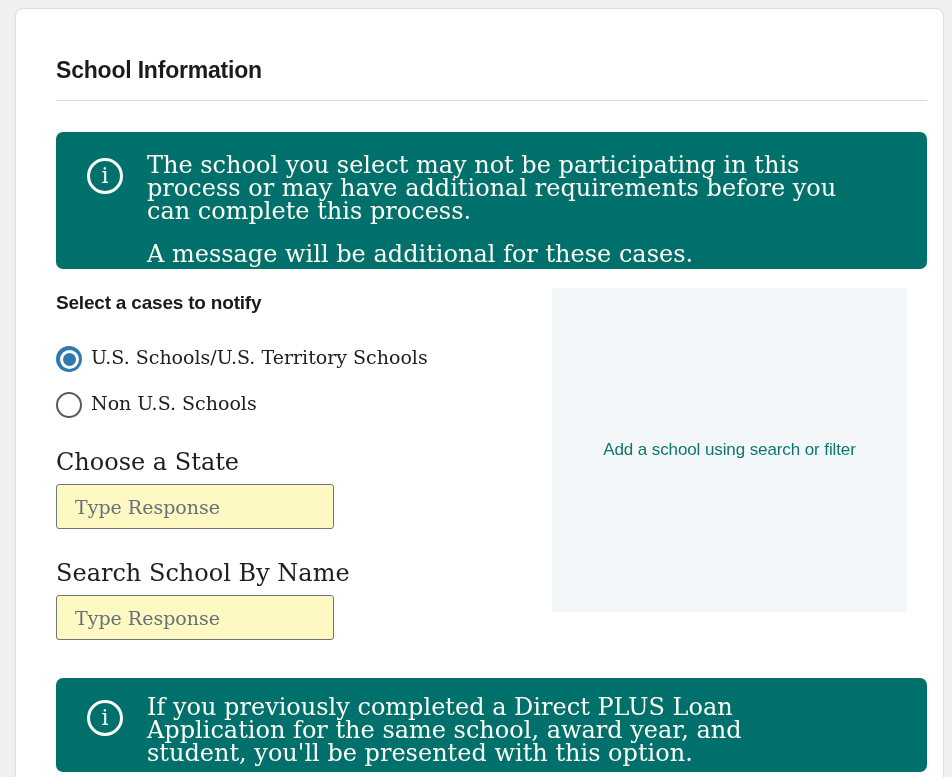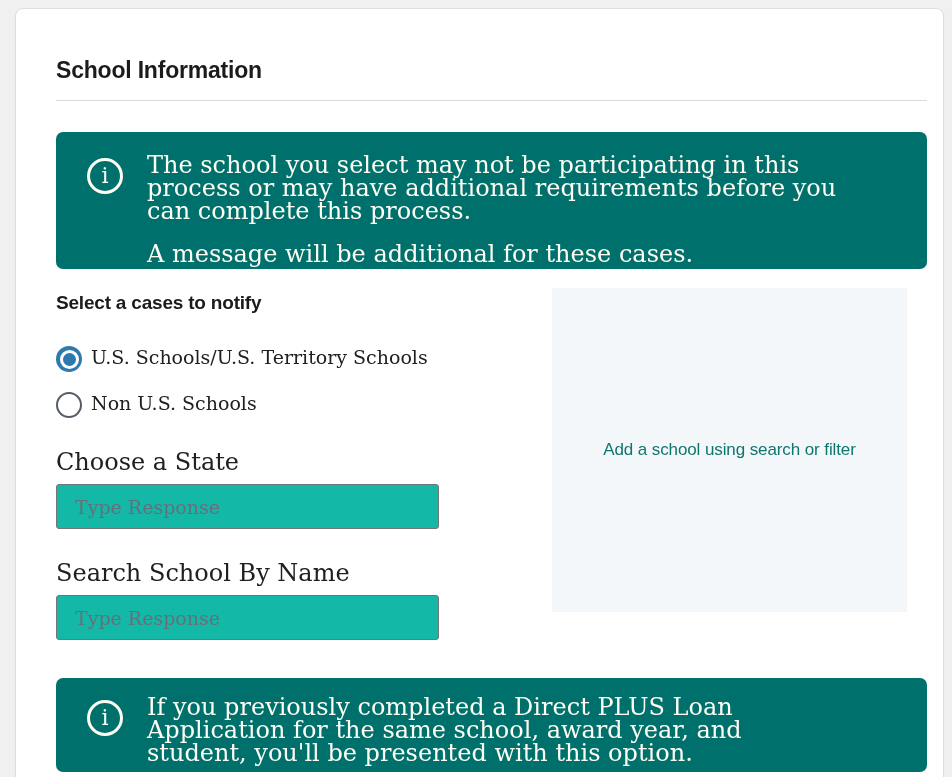--- a/index.html
+++ b/index.html
@@ -114,22 +114,22 @@
   .field-label {
     display: block;
     font-family: "DejaVu Serif", serif;
     font-size: 24px;
     color: #202020;
     margin-top: 30px;
   }
   .text-input {
     display: block;
     margin-top: 8px;
-    width: 383px; height: 45px;
-    background: #14b8a6;
+    width: 278px; height: 45px;
+    background: #fef9c3;
     border: 1px solid #6f777b;
     border-radius: 3px;
     padding: 0 0 0 18px;
     font-family: "DejaVu Serif", serif;
     font-size: 19px;
     color: #3d4551;
   }
   .text-input::placeholder { color: #66707a; opacity: 1; }
   .results-panel {
     flex: none;

